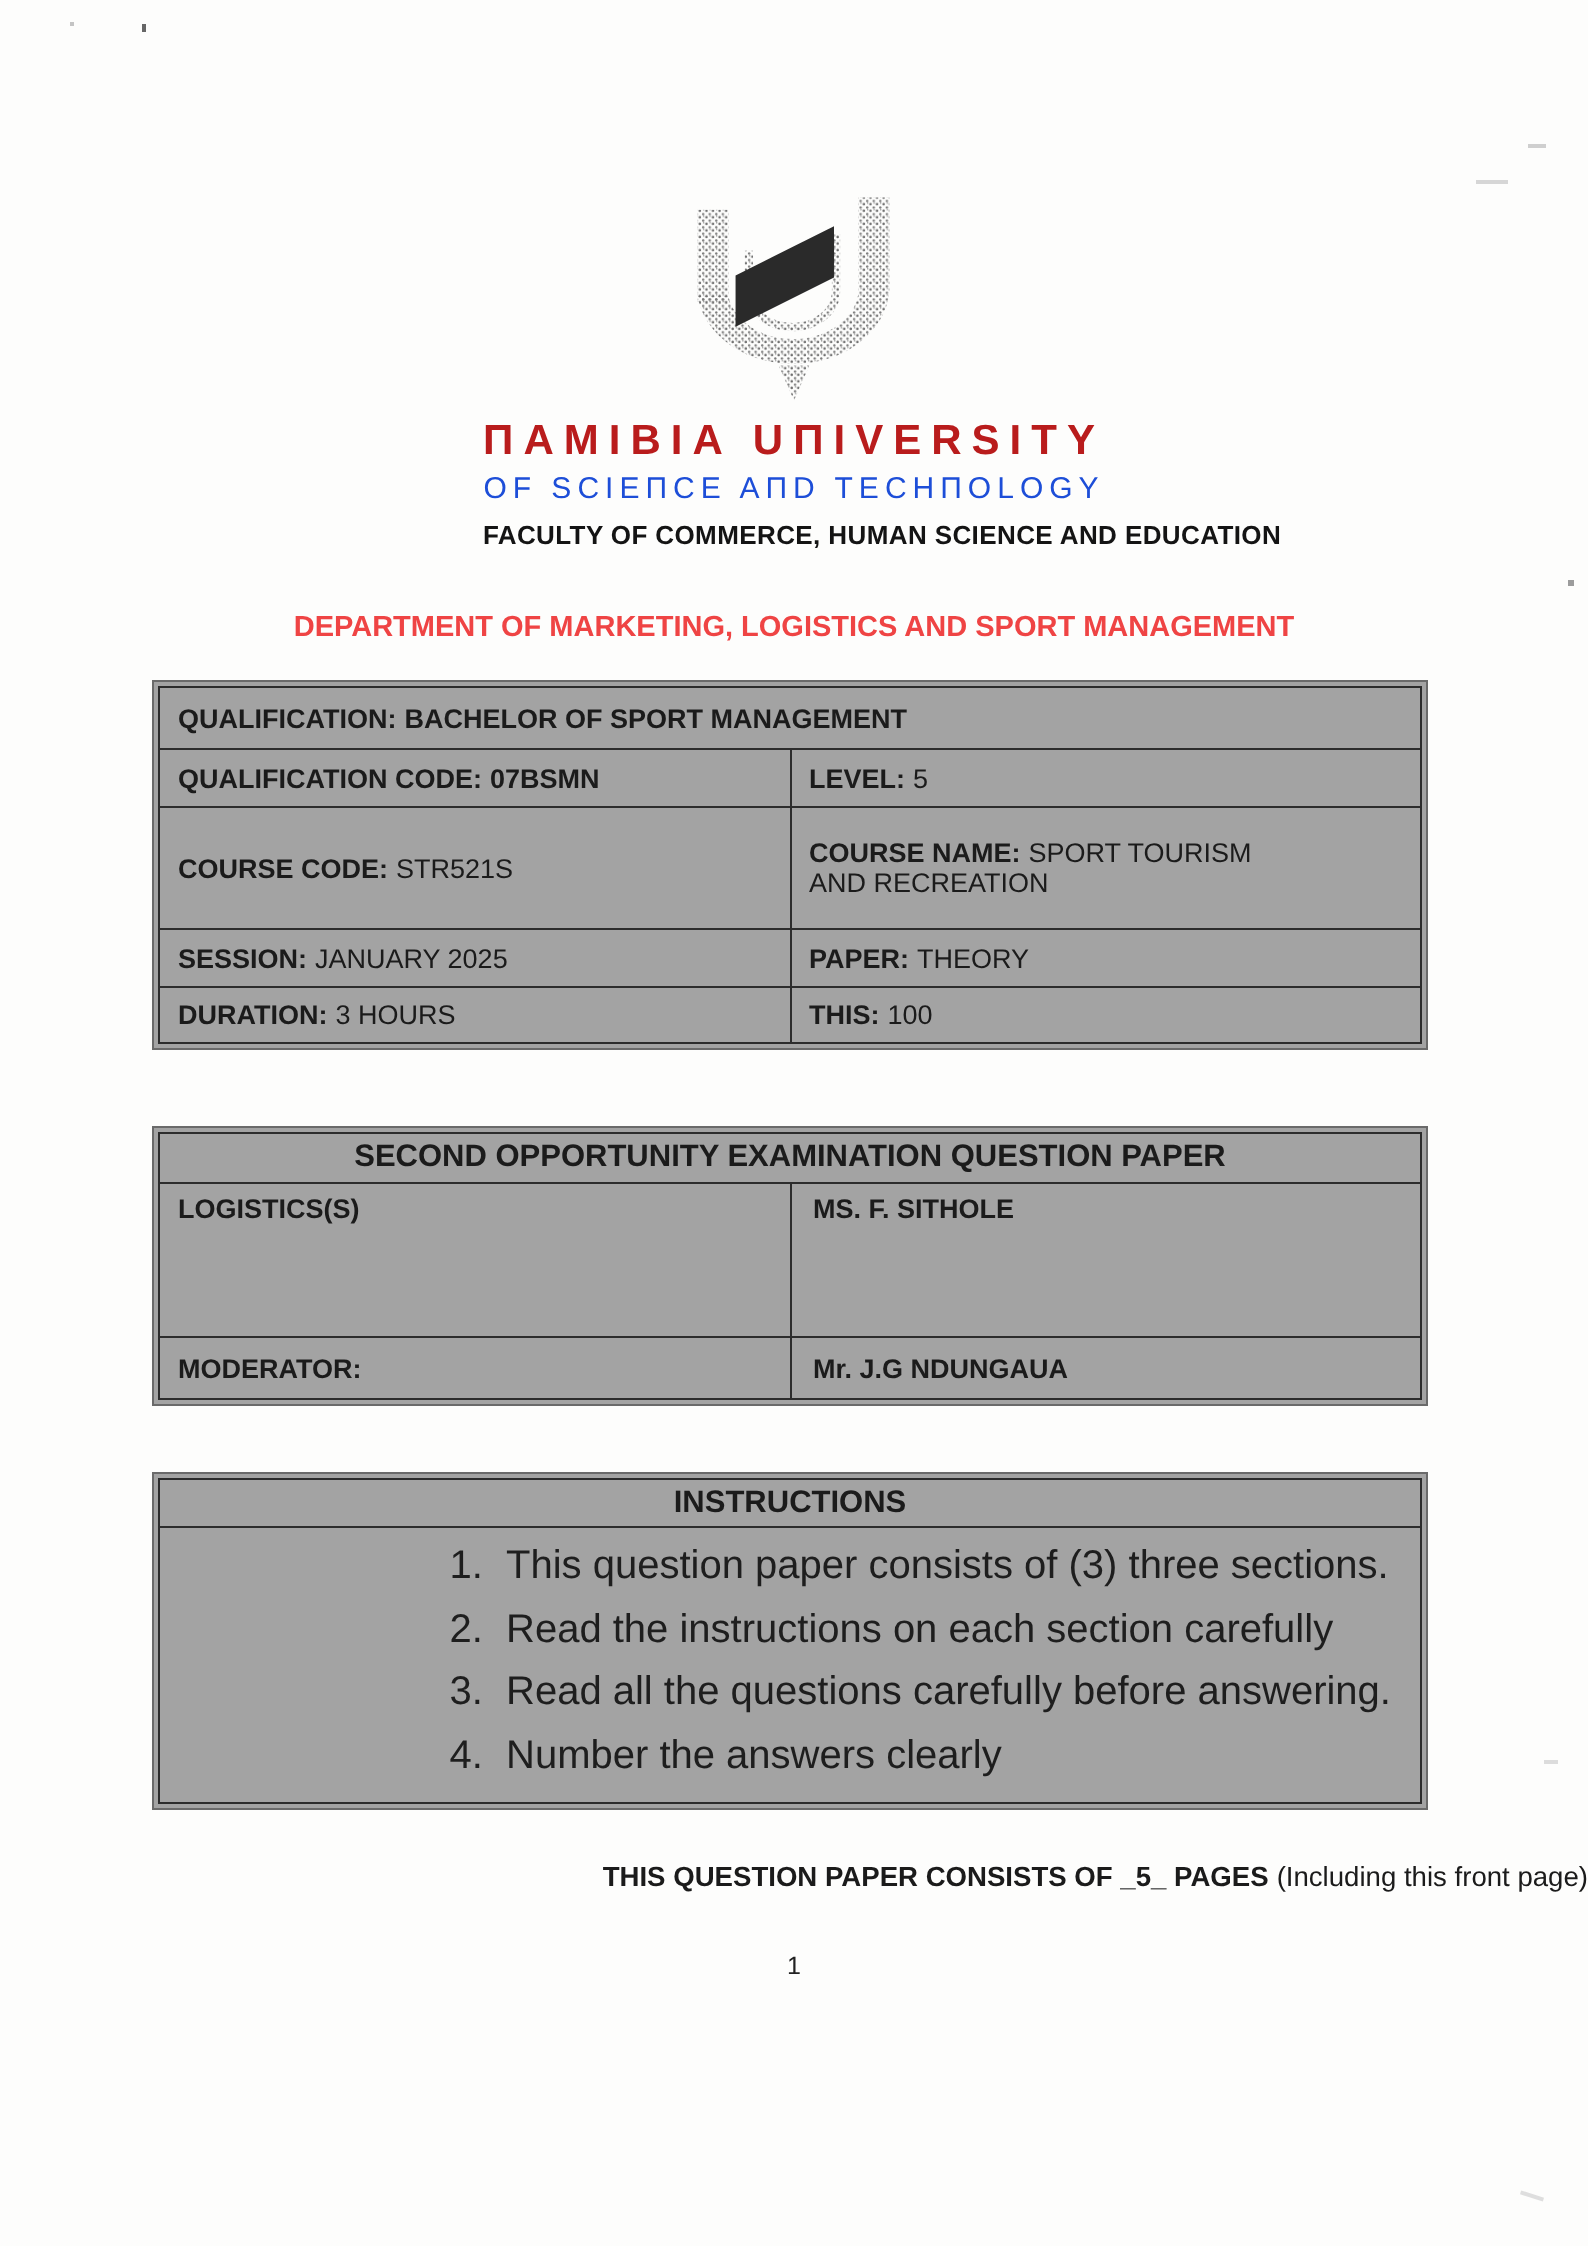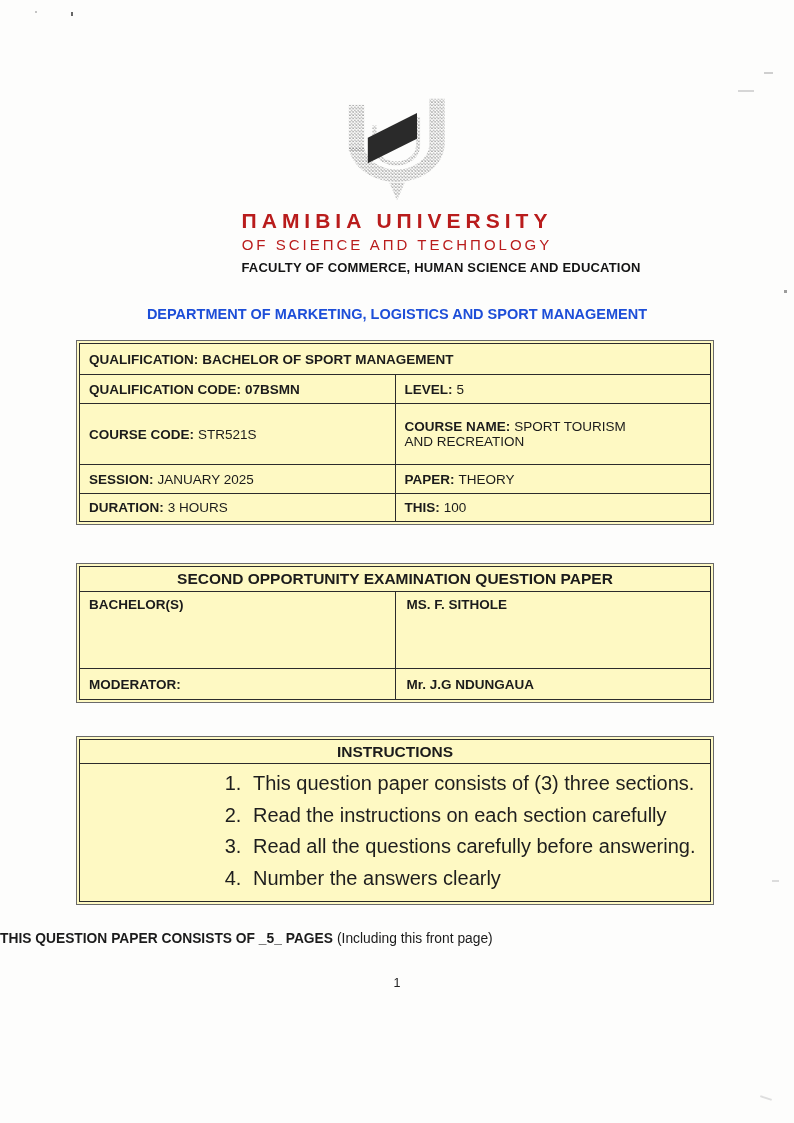--- a/index.html
+++ b/index.html
@@ -16,38 +16,38 @@
   
   .logo-wrap { position:absolute; top:94px; left:50%; transform:translateX(-50%); }
   .wordmark {
     position:absolute; top:209px; left:0; width:100%;
     text-align:center; font-size:21px; font-weight:700;
     letter-spacing:5px; color:#b91c1c; white-space:nowrap;
   }
   .subtitle {
     position:absolute; top:236px; left:0; width:100%;
     text-align:center; font-size:15px; font-weight:400;
-    letter-spacing:3px; color:#b91c1c; white-space:nowrap;
+    letter-spacing:3px; color:#1d4ed8; white-space:nowrap;
   }
   .faculty {
     position:absolute; top:260px; left:12px; width:100%;
     text-align:center; font-size:13px; font-weight:700;
     letter-spacing:0.2px; color:#141414; white-space:nowrap;margin-left:32px;
   }
   .department {
     position:absolute; top:306px; left:0; width:100%;
     text-align:center; font-size:14.5px; font-weight:700;
-    color:#1d4ed8; white-space:nowrap;
+    color:#ef4444; white-space:nowrap;
   }
 
   
   .table-box {
     position:absolute; left:76px; width:638px;
     border:1.5px solid #6a6a6a; padding:2px;
-    box-sizing:border-box; background:#fef9c3;
+    box-sizing:border-box; background:#a3a3a3;
   }
   .tbox-1 { top:340px; }
   .tbox-2 { top:563px; }
   .tbox-3 { top:736px; }
 
   table { border-collapse:collapse; width:100%; table-layout:fixed; }
   td {
     border:1.8px solid #2c2c2c;
     padding:3px 9px;
     font-size:13.5px;
@@ -79,21 +79,21 @@
     text-align:center; font-weight:700; font-size:15.5px;
     height:19px; padding:2px 4px;
   }
   .t3 .body-cell { height:84px; vertical-align:top; }
   .t3 ol { margin:5px 0 0 128px; padding-left:30px; }
   .t3 li { font-size:20px; margin-bottom:8.5px; padding-left:6px; color:#1e1e1e; }
 
   
   .consists-line {
     position:absolute; top:931px; left:0; width:100%;
-    text-align:left; font-size:13.8px; white-space:nowrap;
+    text-align:right; font-size:13.8px; white-space:nowrap;
   }
   .consists-line .b { font-weight:700; }
   .consists-line .n { font-weight:400; margin-left:4px; }
   .page-number {
     position:absolute; top:976px; left:0; width:100%;
     text-align:center; font-size:12.5px; color:#222;
   }
 
   
   .artifact { position:absolute; background:#b5b5b5; }
@@ -176,21 +176,21 @@
       </table>
   </div>
 
   <div class="table-box tbox-2">
     <table class="t2">
       <tbody>
           <tr>
         <td colspan="2" class="title-cell">SECOND OPPORTUNITY EXAMINATION QUESTION PAPER</td>
       </tr>
       <tr class="r-exam">
-        <td class="c-lab lbl">BACHELOR(S)</td>
+        <td class="c-lab lbl">LOGISTICS(S)</td>
         <td>
           <span class="val">MS. F. SITHOLE</span>
         </td>
       </tr>
       <tr class="r-mod">
         <td class="c-lab lbl">MODERATOR:</td>
         <td>
           <span class="val">Mr. J.G NDUNGAUA</span>
         </td>
       </tr>

